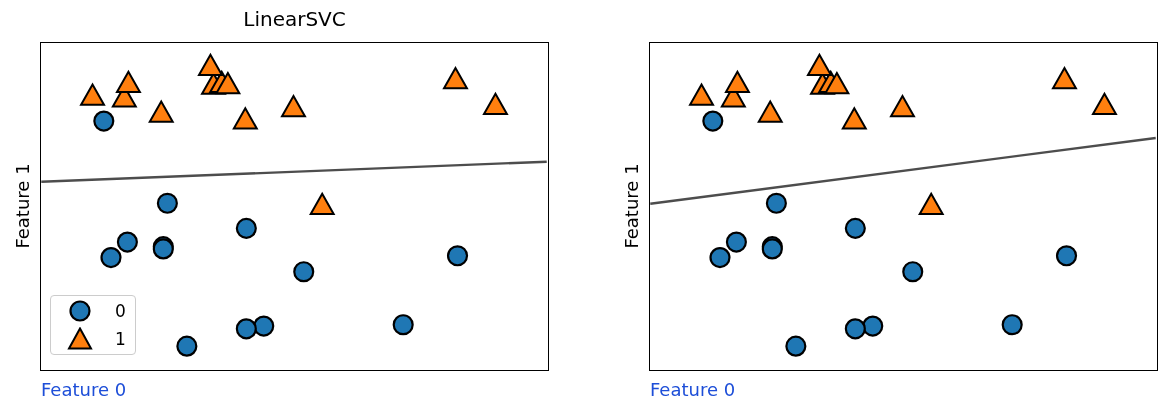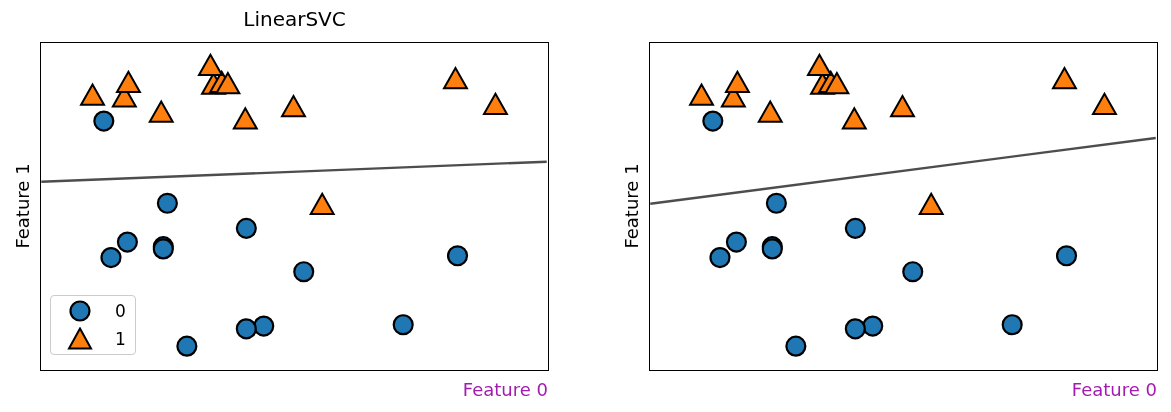--- a/index.html
+++ b/index.html
@@ -12,22 +12,22 @@
   .subplot-title {
     position:absolute; top:7px; width:507px; text-align:center;
     font-size:20px; line-height:24px; color:#000000; white-space:nowrap;
   }
   .axes {
     position:absolute; top:42px; width:509px; height:329px;
     box-sizing:border-box; border:1.7px solid #000000; background:#ffffff;
   }
   .plot-svg { position:absolute; left:0; top:0; }
   .xlabel {
-    position:absolute; top:380px; width:507px; text-align:right;
-    font-size:18px; line-height:20px; color:#a21caf;
+    position:absolute; top:380px; width:507px; text-align:left;
+    font-size:18px; line-height:20px; color:#1d4ed8;
   }
   .ylabel {
     position:absolute; font-size:18px; color:#000000; white-space:nowrap;
     transform:translate(-50%,-50%) rotate(-90deg);
   }
   .legend {
     position:absolute; left:9px; top:252px; width:86px; height:60px;
     box-sizing:border-box; background:rgba(255,255,255,0.9);
     border:1px solid #cccccc; border-radius:4px;
     display:flex; flex-direction:column; justify-content:center;

